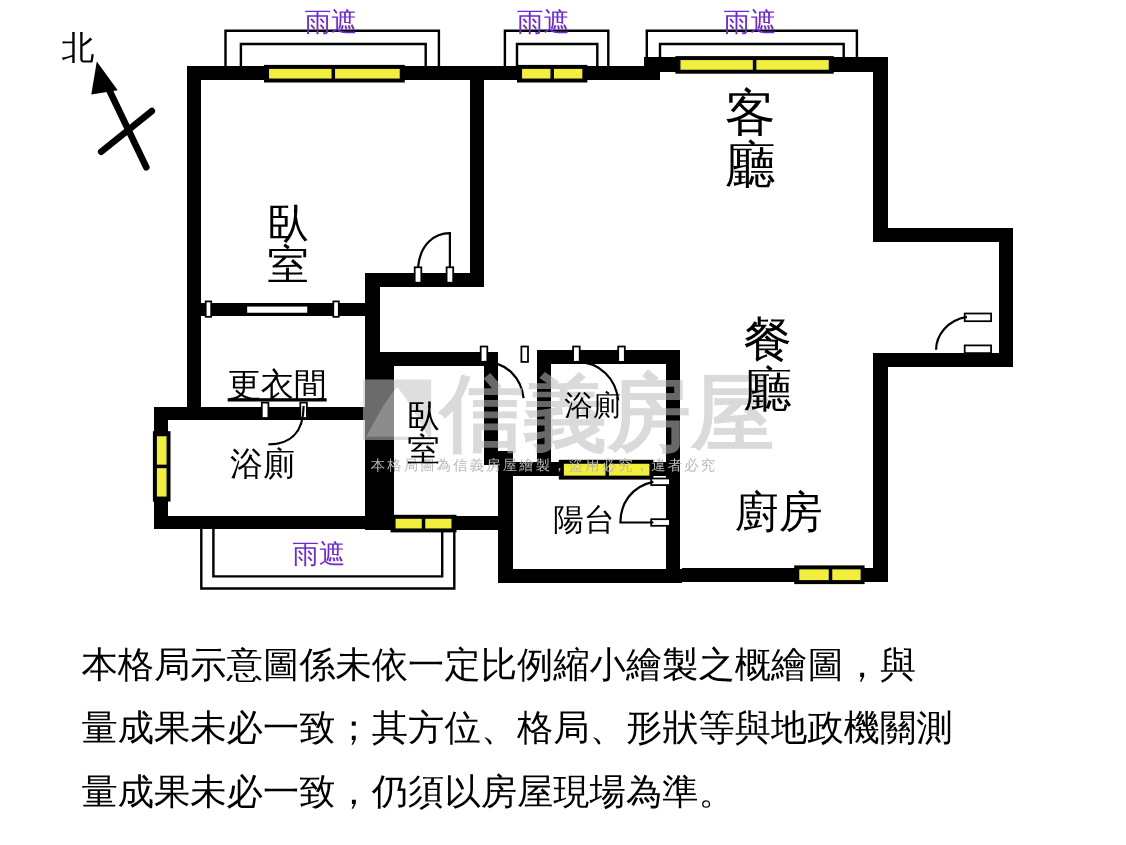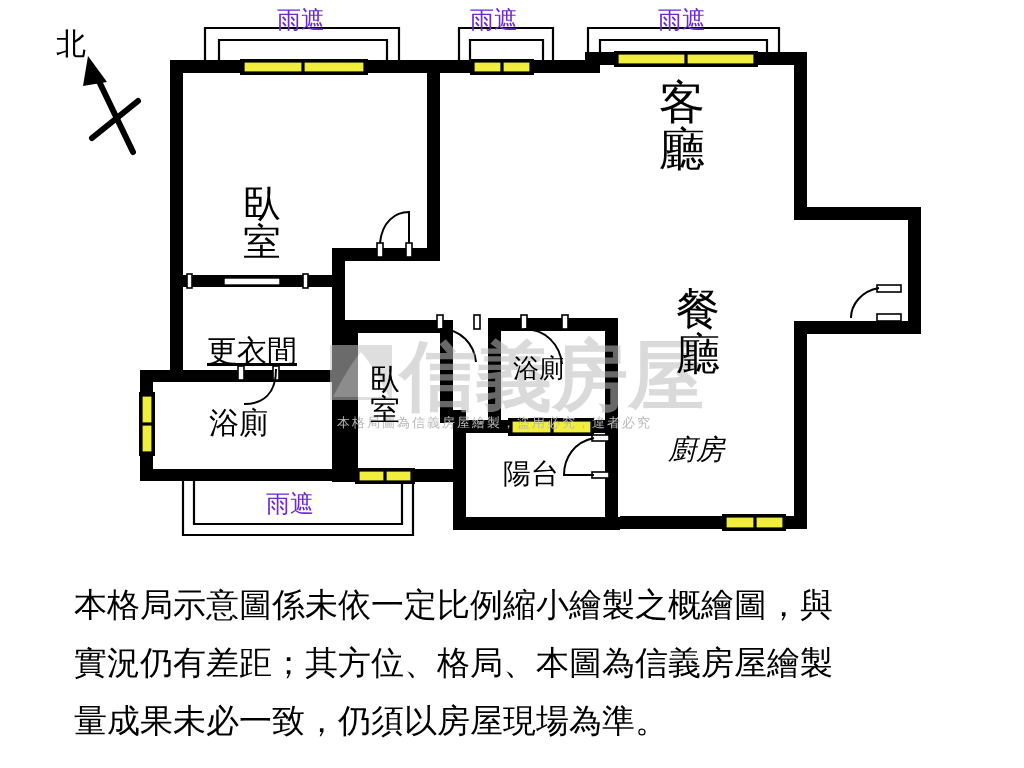--- a/index.html
+++ b/index.html
@@ -269,32 +269,32 @@
 
   <div class="room-label" style="left:243px; top:184px; font-size:38px; line-height:1.02;">臥
 室</div>
 
   <div class="room-label" style="left:659px; top:80px; font-size:46px; line-height:1.02;">客
 廳</div>
 
   <div class="room-label" style="left:676px; top:288px; font-size:44px; line-height:1.02;">餐
 廳</div>
 
-  <div class="room-label" style="left:668px; top:436px; font-size:28px;font-style:italic;">廚房</div>
+  <div class="room-label" style="left:668px; top:446px; font-size:40px;">廚房</div>
 
   <div class="room-label" style="left:207px; top:336px; font-size:30px;text-decoration:underline;">更衣間</div>
 
   <div class="room-label" style="left:209px; top:408px; font-size:30px;">浴廁</div>
 
   <div class="room-label" style="left:370px; top:364px; font-size:30px; line-height:1.02;">臥
 室</div>
 
   <div class="room-label" style="left:513px; top:356px; font-size:26px;">浴廁</div>
 
   <div class="room-label" style="left:503px; top:460px; font-size:28px;text-align:right;">陽台</div>
 
   <div id="disclaimer">
     <p>本格局示意圖係未依一定比例縮小繪製之概繪圖，與</p>
-    <p>實況仍有差距；其方位、格局、本圖為信義房屋繪製</p>
+    <p>量成果未必一致；其方位、格局、形狀等與地政機關測</p>
     <p>量成果未必一致，仍須以房屋現場為準。</p>
   </div>
 
 </div>
 
 </body></html>

